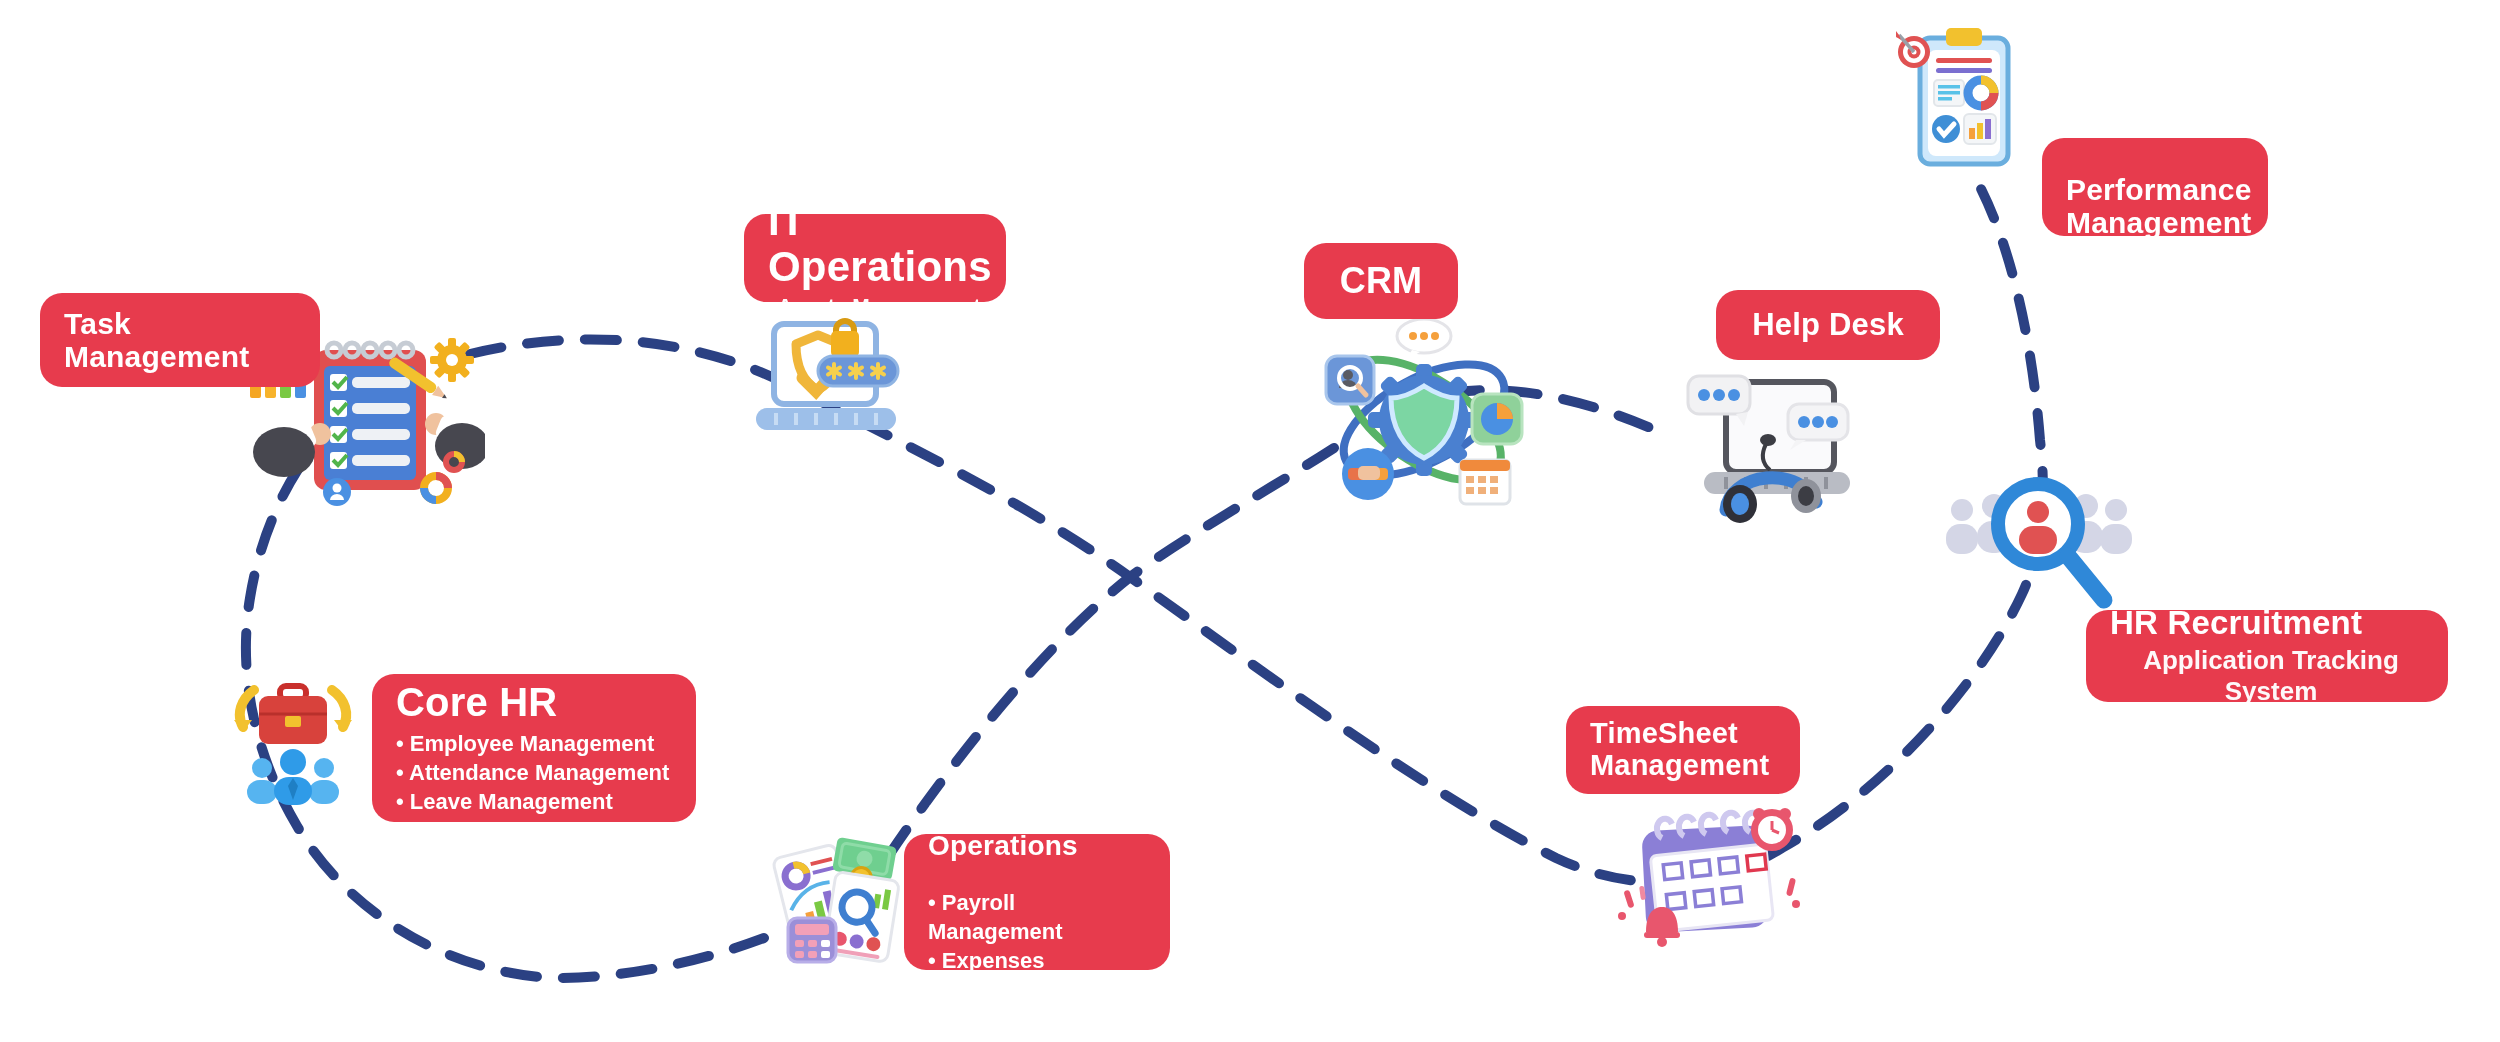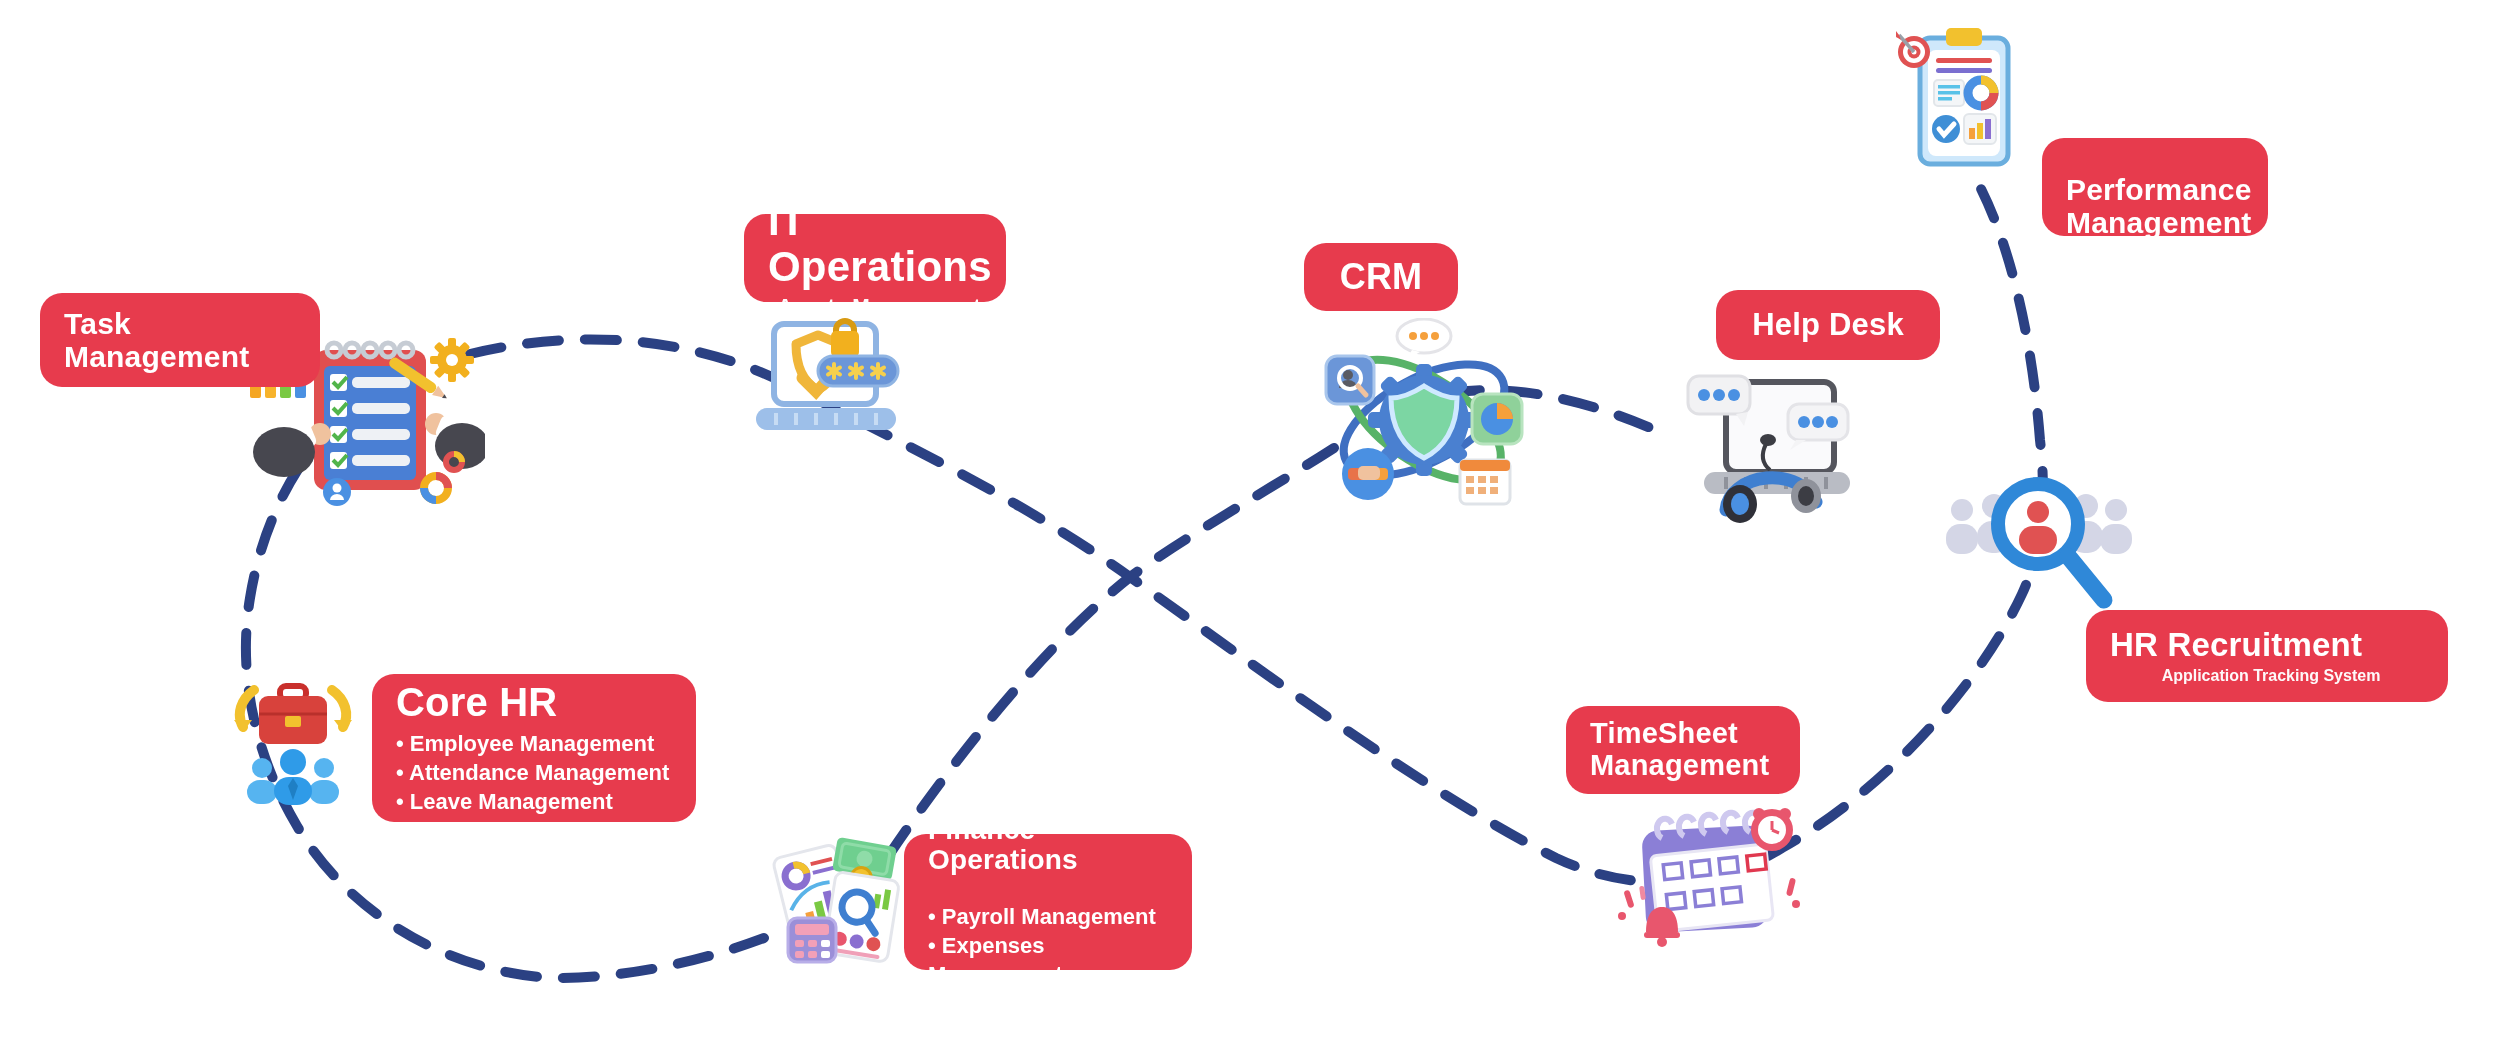--- a/index.html
+++ b/index.html
@@ -27,41 +27,41 @@
   .icon-box svg{display:block;width:100%;height:100%;}
 
   
   #task-label{left:40px;top:293px;width:280px;height:94px;}
   #task-label .title{font-size:30px;}
   #task-icon{left:240px;top:318px;width:245px;height:190px;}
   #it-label{left:744px;top:214px;width:262px;height:88px;}
   #it-label .title{font-size:42px;}
   #it-label .subtitle{font-size:21px;text-align:center;}
   #it-icon{left:746px;top:314px;width:162px;height:130px;}
-  #crm-label{left:1304px;top:243px;width:154px;height:68px;}
+  #crm-label{left:1304px;top:243px;width:154px;height:76px;}
   #crm-label .title{font-size:36px;}
   #crm-icon{left:1320px;top:318px;width:208px;height:200px;}
   #helpdesk-label{left:1716px;top:290px;width:224px;height:70px;}
   #helpdesk-label .title{font-size:31px;}
   #helpdesk-icon{left:1686px;top:374px;width:178px;height:160px;}
   #performance-label{left:2042px;top:138px;width:226px;height:98px;}
   #performance-label .title{font-size:30px;margin-top:38px;}
   #performance-icon{left:1896px;top:24px;width:122px;height:150px;}
   #recruit-icon{left:1946px;top:464px;width:188px;height:180px;}
   #recruit-label{left:2086px;top:610px;width:362px;height:92px;}
   #recruit-label .title{font-size:33px;}
-  #recruit-label .subtitle{font-size:16px;text-align:center;}
+  #recruit-label .subtitle{font-size:26px;text-align:center;}
   #timesheet-label{left:1566px;top:706px;width:234px;height:88px;}
   #timesheet-label .title{font-size:29px;}
   #timesheet-icon{left:1610px;top:794px;width:198px;height:154px;}
   #corehr-label{left:372px;top:674px;width:324px;height:148px;}
   #corehr-label .title{font-size:40px;}
   #corehr-label .bullets .b{font-size:22px;}
   #corehr-icon{left:224px;top:674px;width:138px;height:140px;}
-  #finance-label{left:904px;top:834px;width:288px;height:136px;gap:21px;}
+  #finance-label{left:904px;top:834px;width:266px;height:136px;gap:21px;}
   #finance-label .title{font-size:28px;}
   #finance-label .bullets .b{font-size:22px;}
   #finance-icon{left:770px;top:834px;width:132px;height:132px;}
 </style>
 </head>
 <body>
 
 <div id="canvas">
 
   <svg class="loops" viewBox="0 0 2500 1042">

